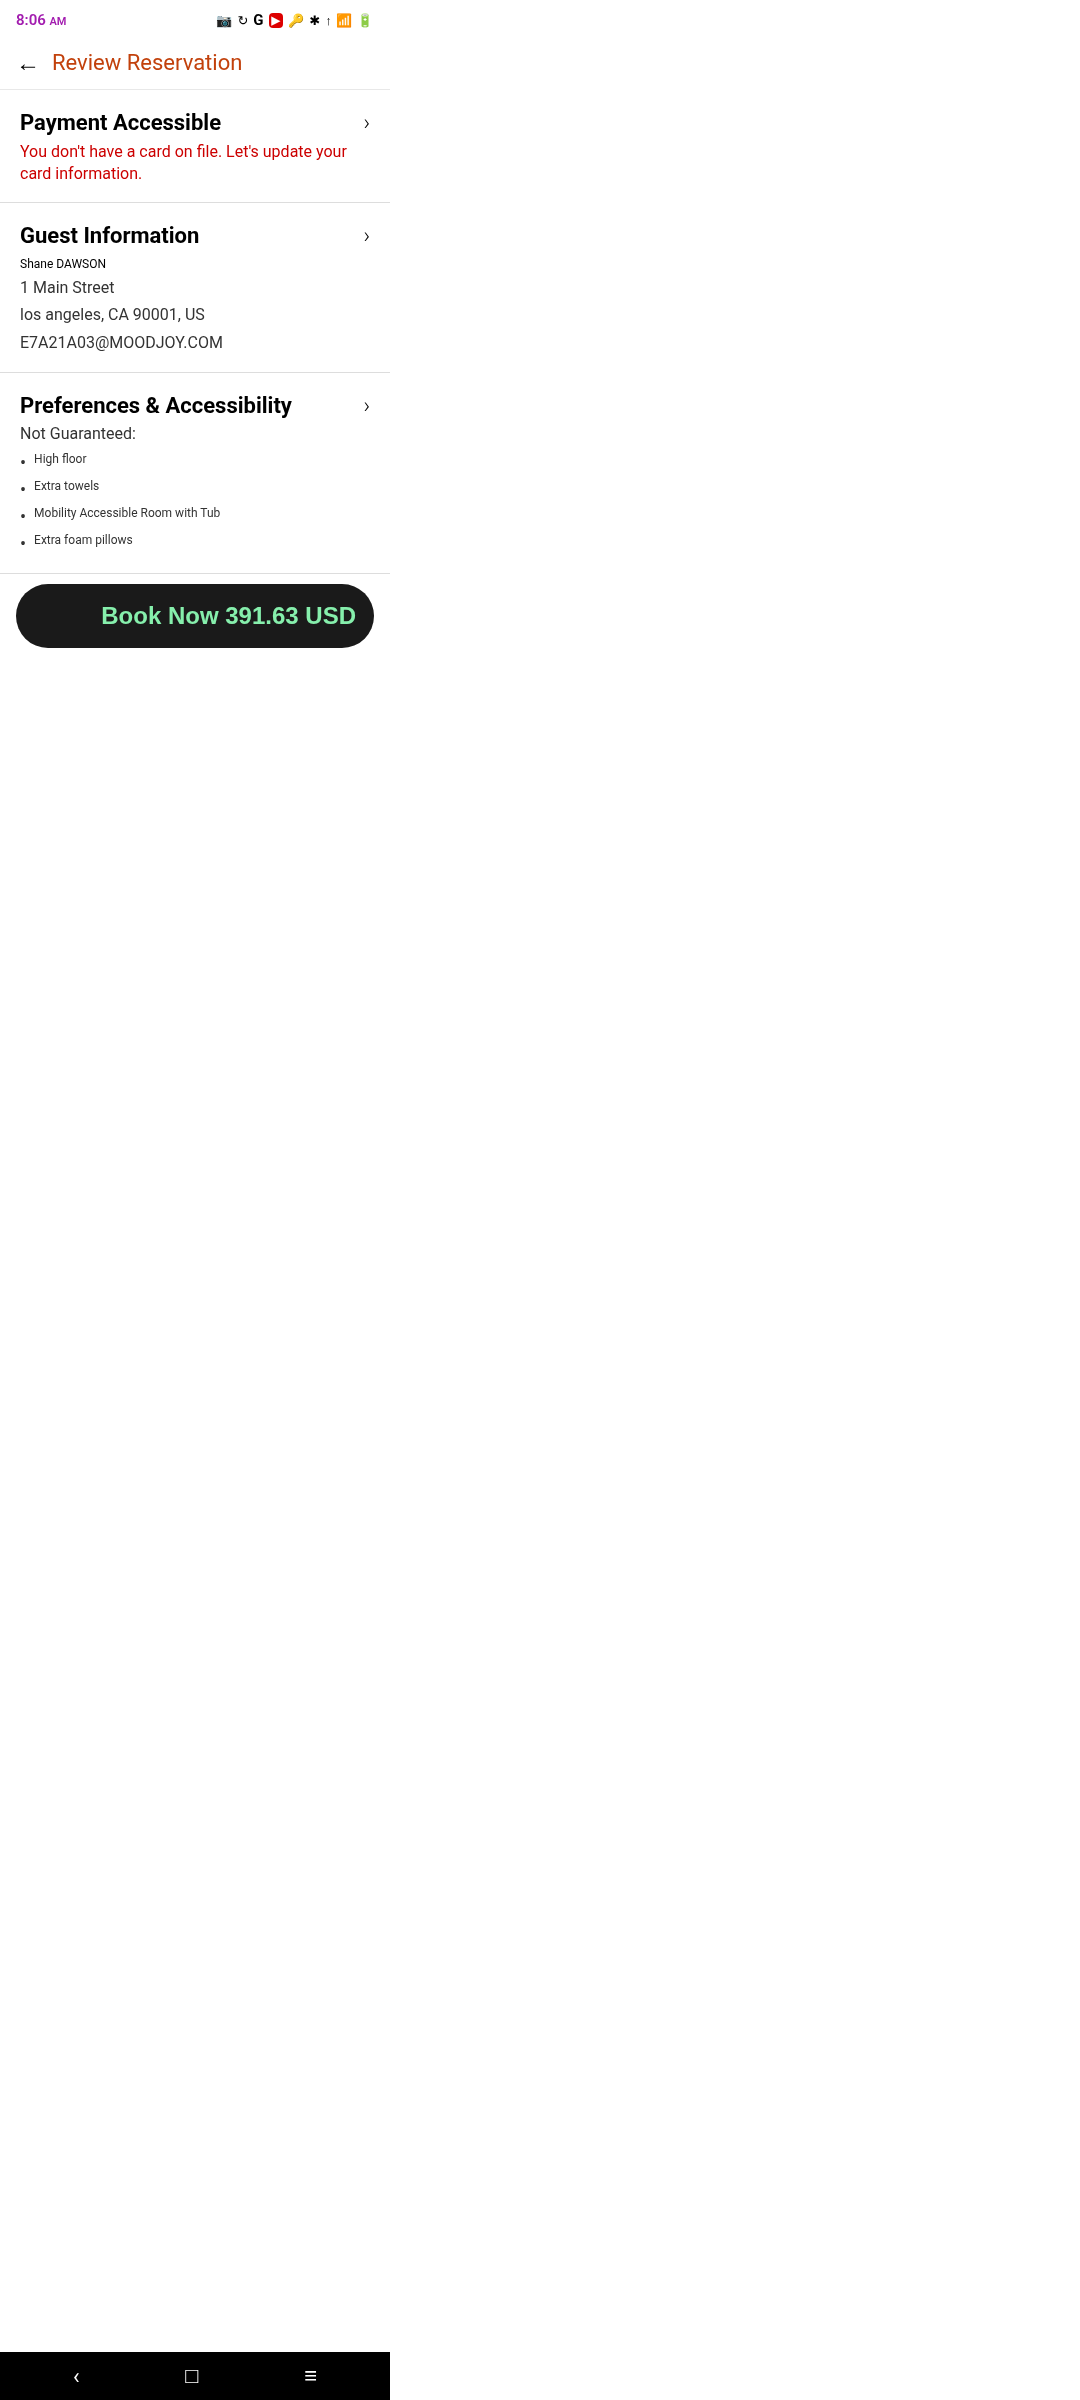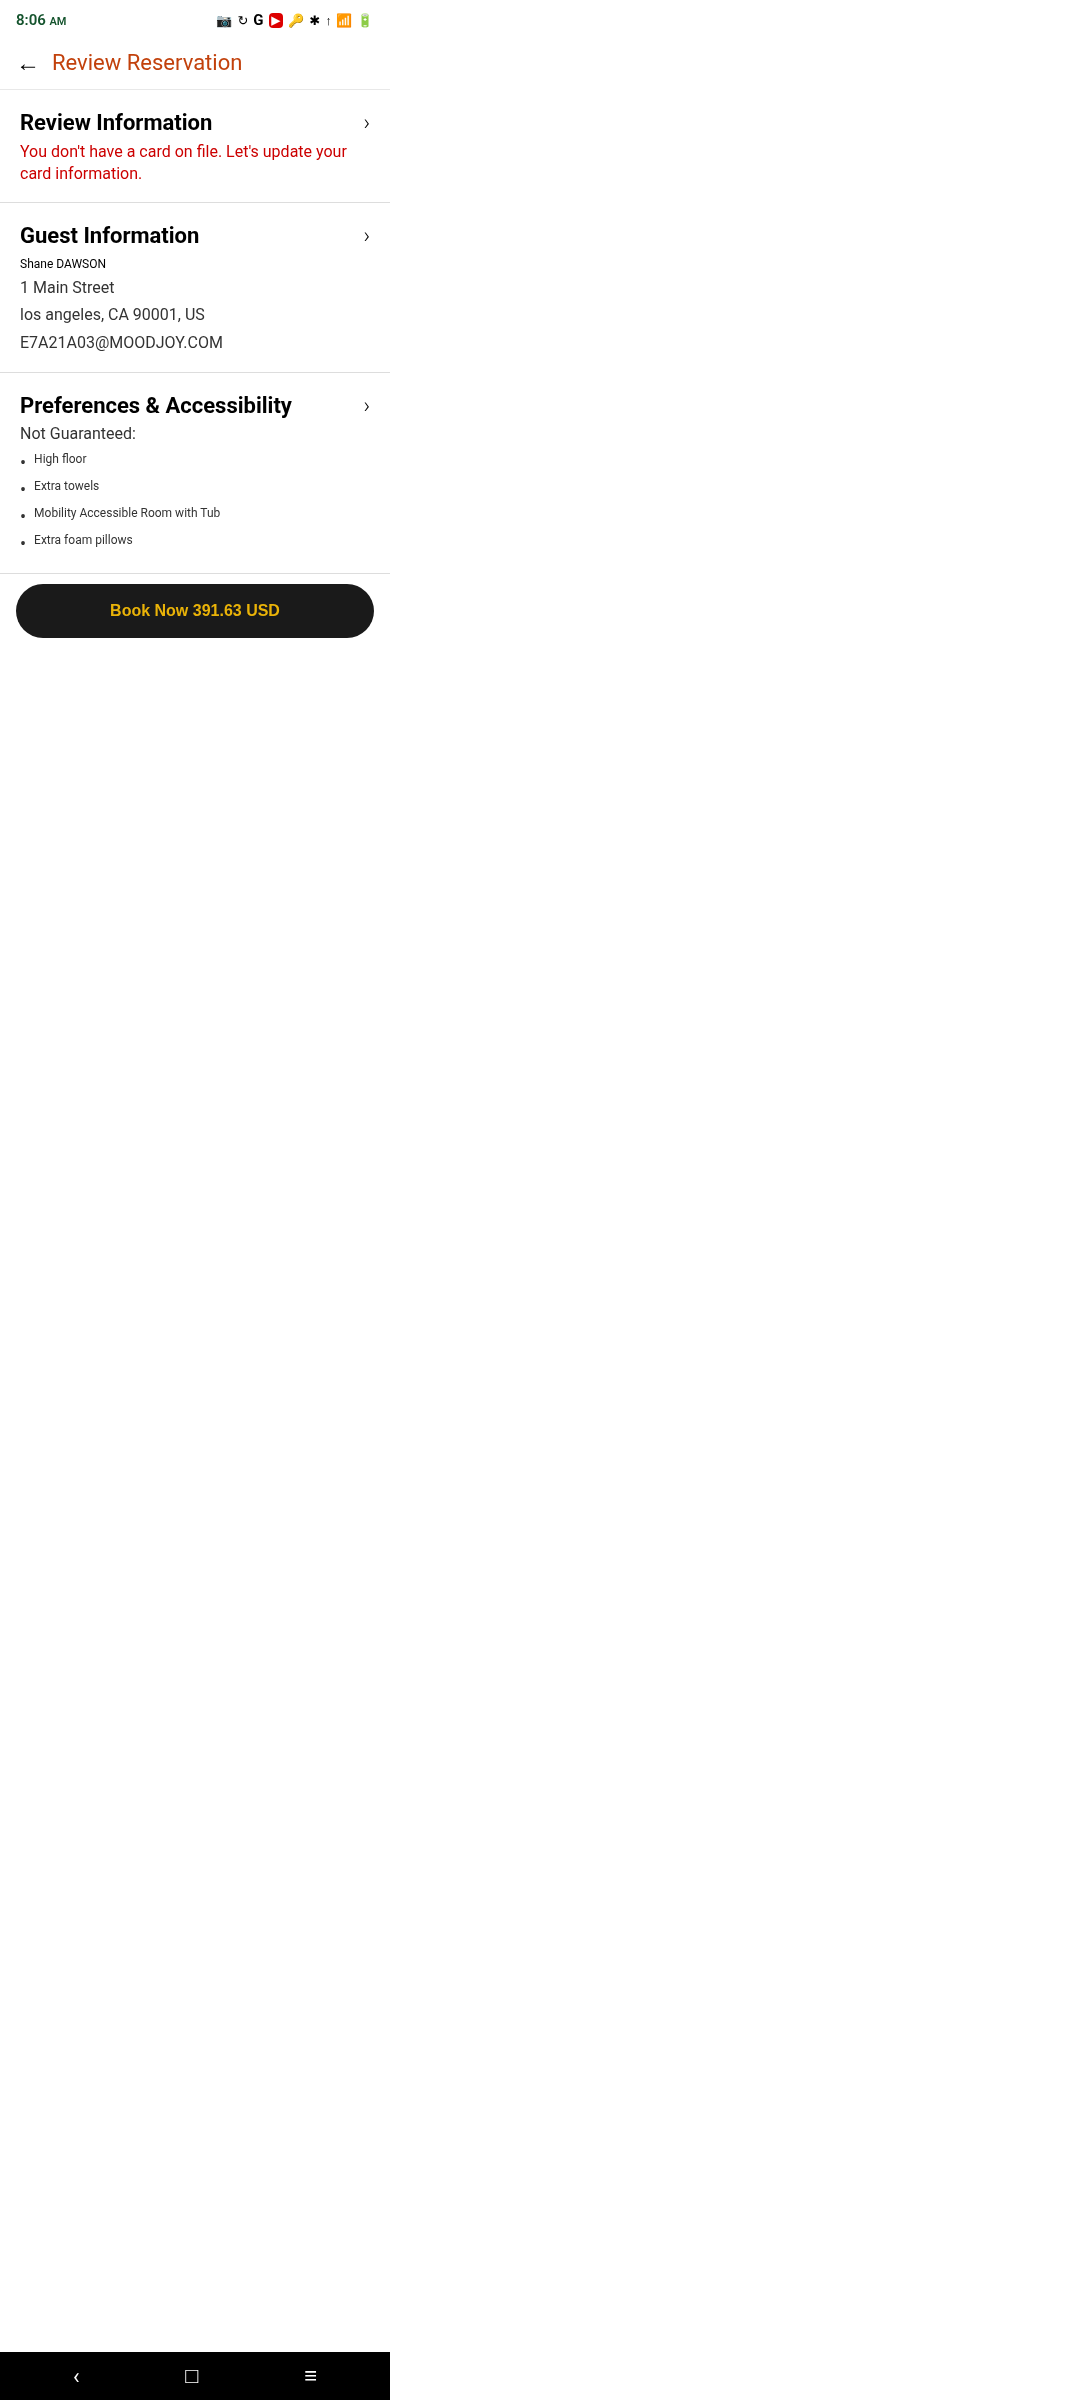--- a/index.html
+++ b/index.html
@@ -23,21 +23,21 @@
       height: 36px;
     }
     .status-left {
       display: flex;
       align-items: center;
       gap: 4px;
     }
     .status-time {
       font-size: 15px;
       font-weight: 600;
-      color: #14532d;
+      color: #a21caf;
     }
     .status-time-am {
       font-size: 11px;
       font-weight: 600;
     }
     .status-icons {
       display: flex;
       align-items: center;
       gap: 5px;
     }
@@ -167,28 +167,28 @@
     
     .book-btn-container {
       position: sticky;
       bottom: 48px;
       padding: 10px 16px;
       background: #fff;
     }
     .book-btn {
       width: 100%;
       background: #1a1a1a;
-      color: #eab308;
+      color: #86efac;
       border: none;
       border-radius: 40px;
       padding: 18px;
-      font-size: 16px;
+      font-size: 24px;
       font-weight: 700;
       cursor: pointer;
-      text-align: center;
+      text-align: right;
     }
 
     
     .nav-bar {
       position: fixed;
       bottom: 0;
       left: 0;
       width: 390px;
       background: #000;
       height: 48px;
@@ -228,21 +228,21 @@
 
 <div class="header">
   <span class="back-btn">←</span>
   <span class="header-title">Review Reservation</span>
 </div>
 
 <div class="content">
 
   <div class="section">
     <div class="section-header">
-      <span class="section-title">Review Information</span>
+      <span class="section-title">Payment Accessible</span>
       <span class="chevron-icon">›</span>
     </div>
     <div class="payment-warning">You don't have a card on file. Let's update your card information.</div>
   </div>
 
 
   <div class="section">
     <div class="section-header">
       <span class="section-title">Guest Information</span>
       <span class="chevron-icon">›</span>

